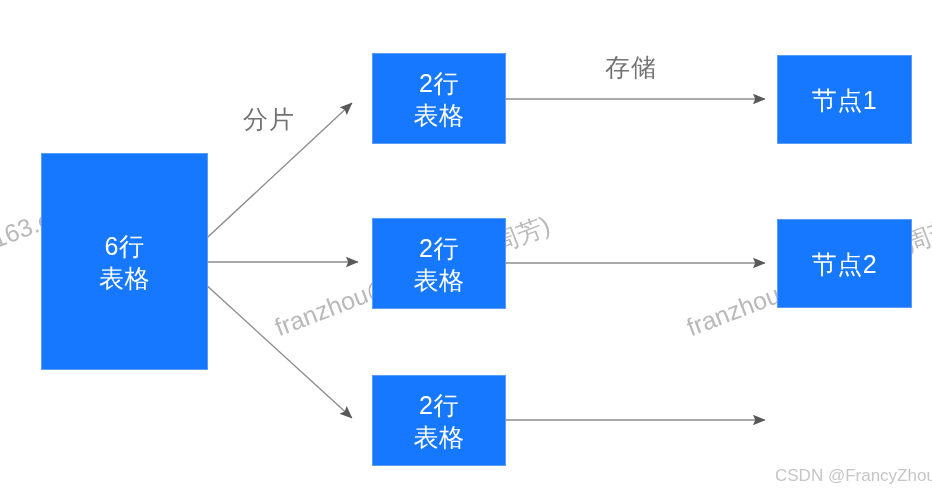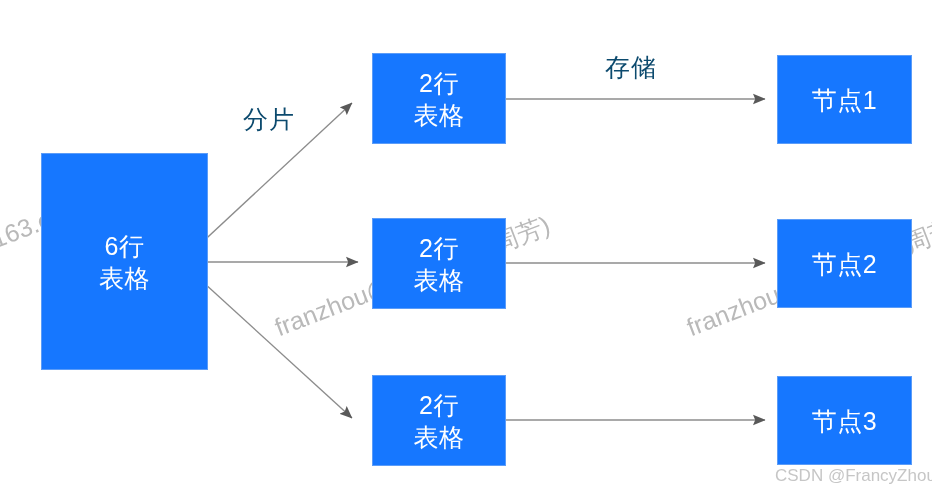--- a/index.html
+++ b/index.html
@@ -42,21 +42,21 @@
     text-align: center;
     z-index: 3;
     user-select: none;
   }
   .node-line {
     display: block;
     white-space: nowrap;
   }
   .edge-label {
     position: absolute;
-    color: #0c4a6e;
+    color: #737373;
     font-size: 25px;
     letter-spacing: 1px;
     white-space: nowrap;
     z-index: 4;
     user-select: none;
   }
   .watermark {
     position: absolute;
     color: #b9b9b9;
     font-size: 25px;
@@ -123,22 +123,19 @@
     <span class="node-line">2行</span>
     <span class="node-line">表格</span>
   </div>
 
   <div class="node-box" style="left:777px; top:55px; width:135px; height:89px;">
     <span class="node-line">节点1</span>
   </div>
   <div class="node-box" style="left:777px; top:219px; width:135px; height:89px;">
     <span class="node-line">节点2</span>
   </div>
-  <div class="node-box" style="left:777px; top:376px; width:135px; height:89px;">
-    <span class="node-line">节点3</span>
-  </div>
 
   <div class="edge-label" style="left:243px; top:103px;text-align:right;">分片</div>
   <div class="edge-label" style="left:605px; top:51px;">存储</div>
 
   <div class="credit" style="left:775px; top:466px;">CSDN @FrancyZhou</div>
 
 </div>
 
 </body></html>

